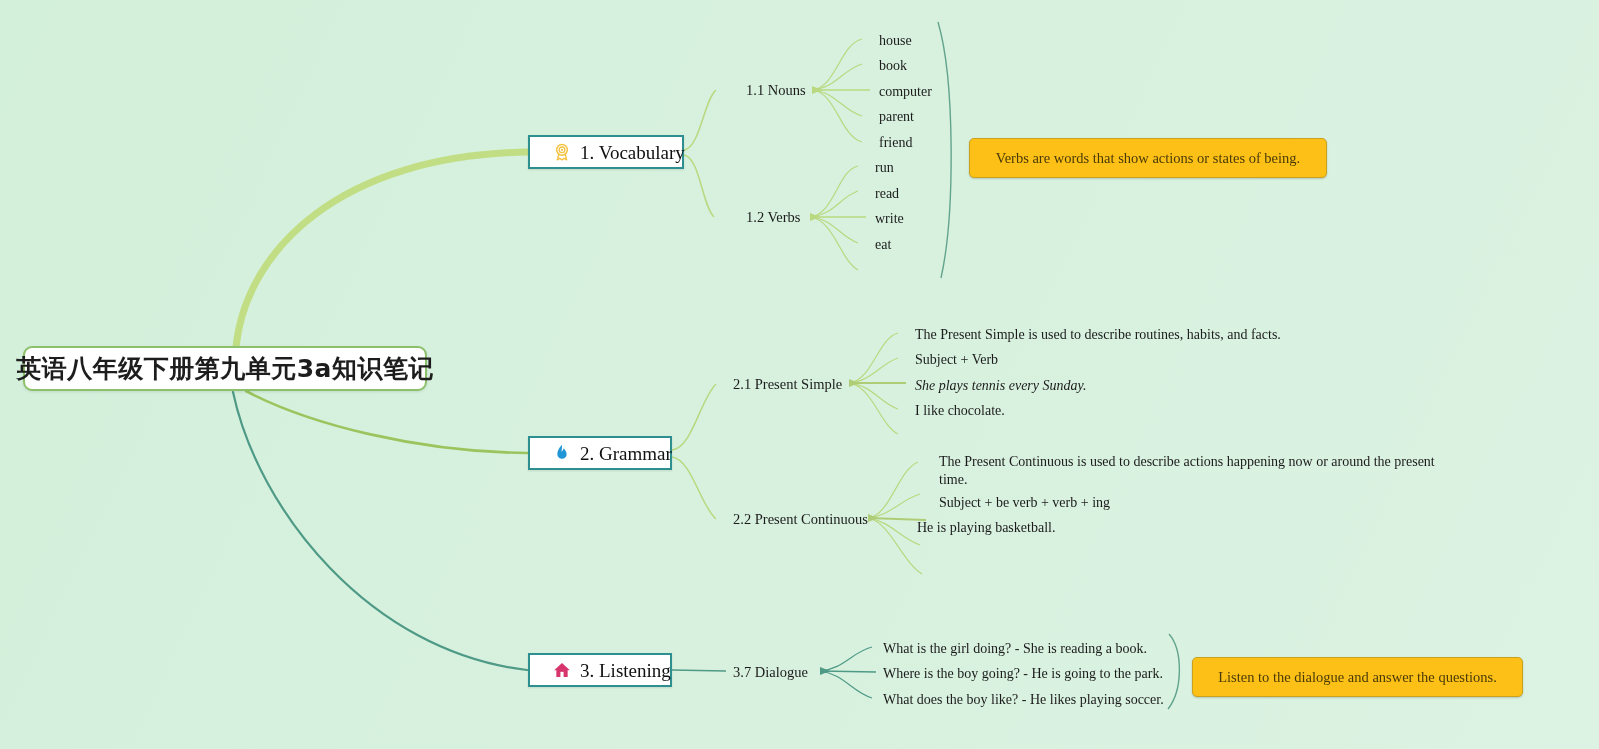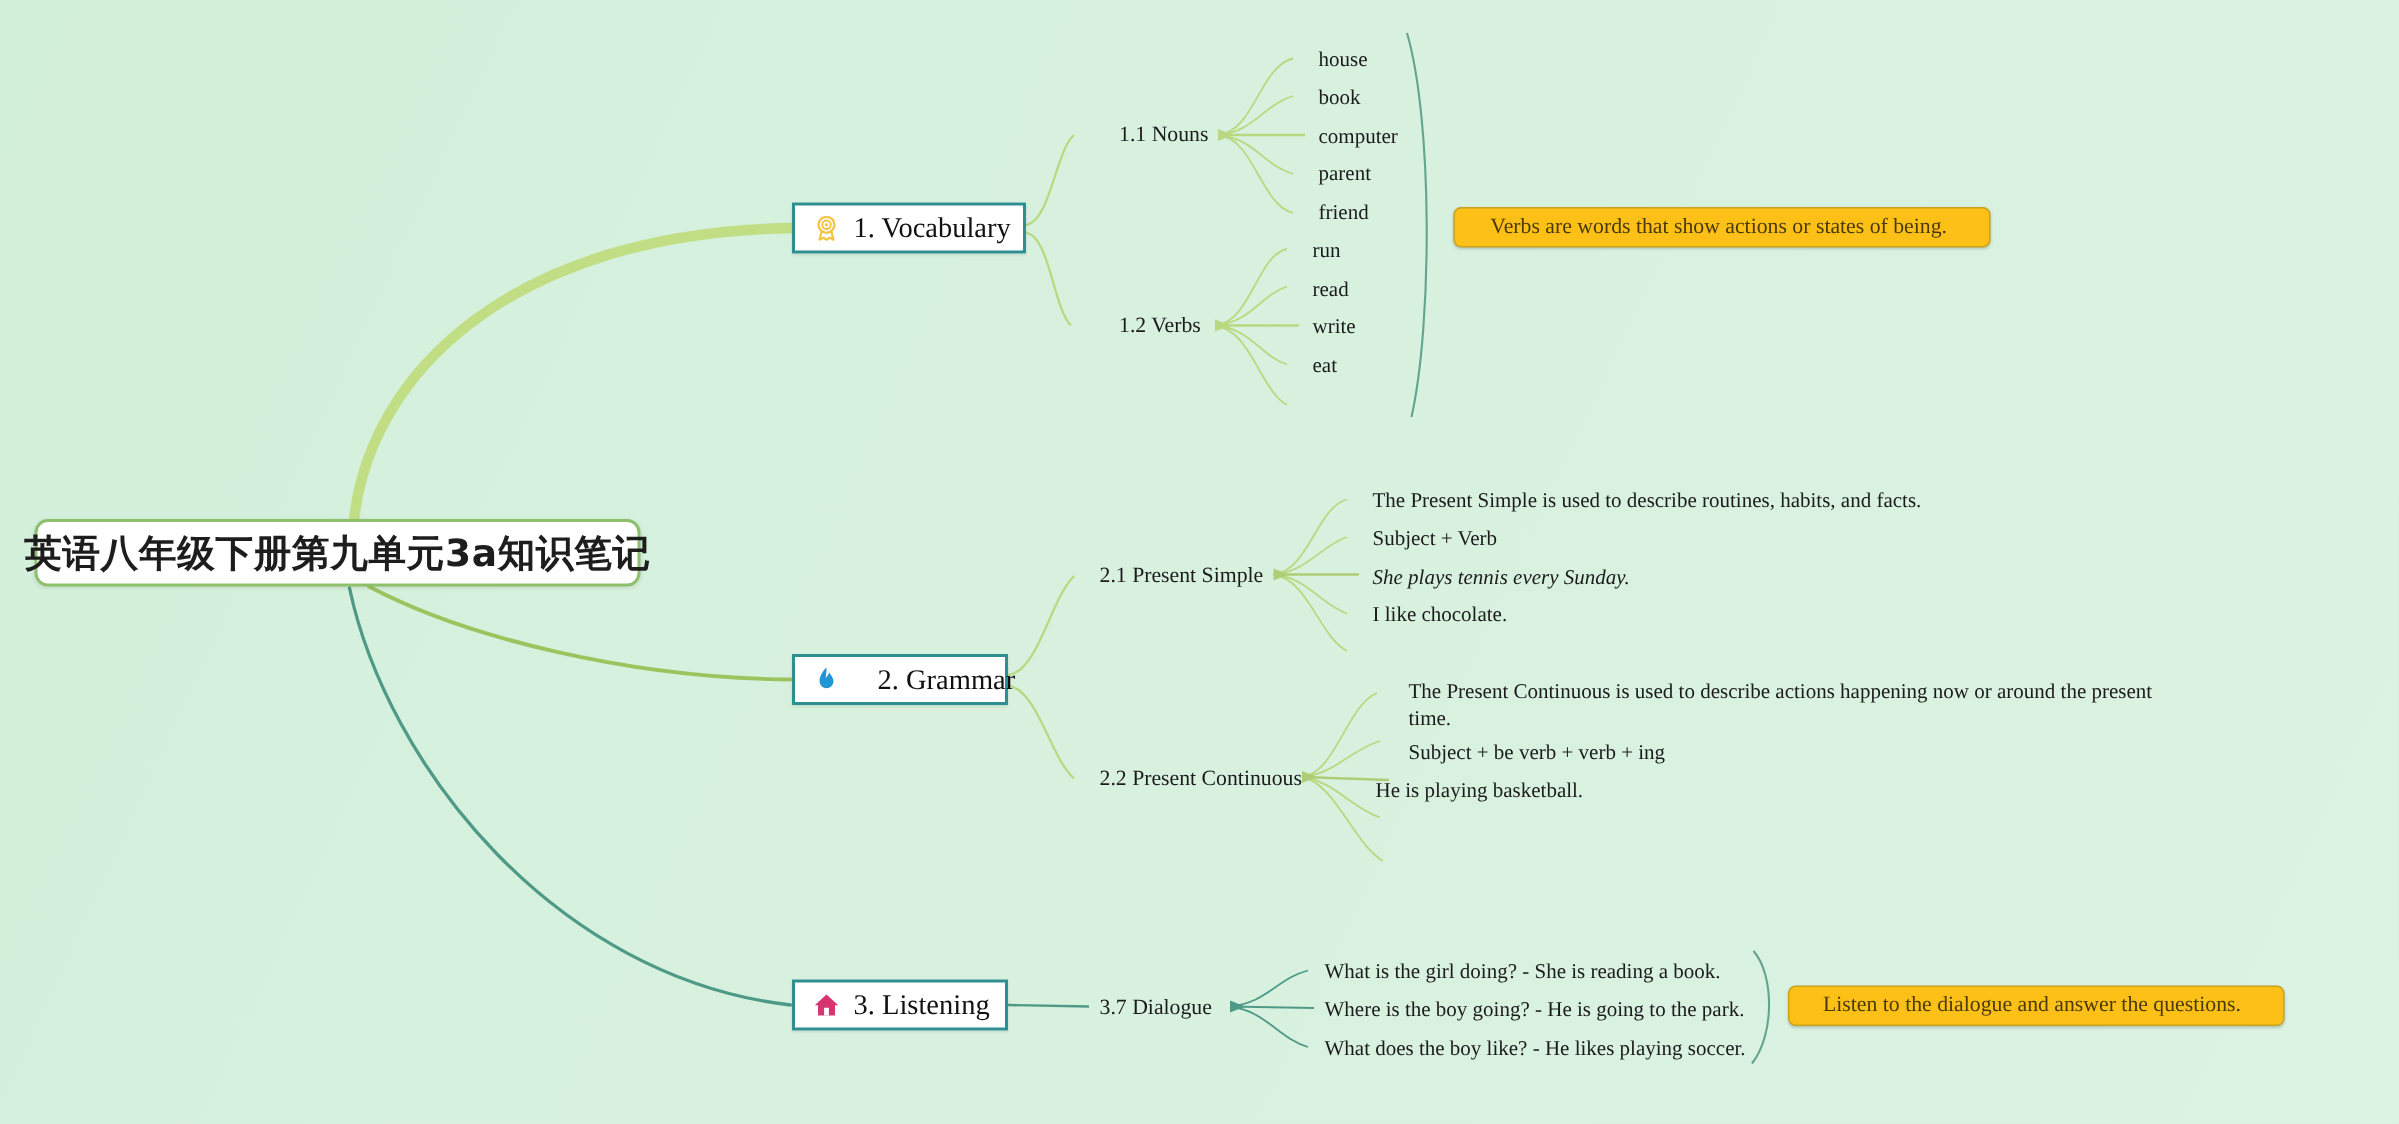--- a/index.html
+++ b/index.html
@@ -57,21 +57,21 @@
   }
 
   
   .branch-node {
     position: absolute;
     background: #ffffff;
     border: 2px solid #2d8f90;
     box-sizing: border-box;
     display: flex;
     align-items: center;
-    padding: 0 14px 0 11px;
+    padding: 0 14px 0 22px;
     height: 34px;
     box-shadow: 0 1px 2px rgba(0,0,0,0.10);
   }
   .branch-node .bicon {
     width: 20px;
     height: 20px;
     margin-right: 8px;
     flex: 0 0 auto;
     display: block;
   }
@@ -105,23 +105,23 @@
 
   
   .callout {
     position: absolute;
     background: #fcc017;
     border: 1px solid #caa21d;
     border-radius: 5px;
     box-sizing: border-box;
     display: flex;
     align-items: center;
-    justify-content: flex-end;
-    padding: 0 28px;
-    height: 27px;
+    justify-content: center;
+    padding: 0 8px;
+    height: 40px;
     box-shadow: 0 1px 2px rgba(0,0,0,0.18);
   }
   .callout .ctext {
     font-size: 14.5px;
     color: #4a3a08;
     white-space: nowrap;
     line-height: 1;
   }
 </style>
 </head>
@@ -212,21 +212,21 @@
 
   <div class="leaf" style="left:875px; top:159px;"><span>run</span></div>
   <div class="leaf" style="left:875px; top:185px;"><span>read</span></div>
   <div class="leaf" style="left:875px; top:210px;"><span>write</span></div>
   <div class="leaf" style="left:875px; top:236px;"><span>eat</span></div>
 
   <div class="callout" style="left:969px; top:138px; width:358px;">
     <span class="ctext">Verbs are words that show actions or states of being.</span>
   </div>
 
-  <div class="branch-node" style="left:528px; top:436px; width:144px;gap:16px;">
+  <div class="branch-node" style="left:528px; top:436px; width:144px;">
     <svg class="bicon" viewBox="0 0 24 24">
       <path d="M12 2.2 C 12 2.2 6.4 7.6 6.4 13.4 A5.6 5.6 0 0 0 17.6 13.4 C 17.6 10.6 15.4 8.4 14.2 6.4 C 13.4 8.6 12.2 9.8 11.2 10.6 C 11.9 8.4 12 5.2 12 2.2 Z" fill="#2196d6"></path>
     </svg>
     <span class="blabel">2. Grammar</span>
   </div>
 
   <div class="subtopic" style="left:733px; top:377px;">
     <span>2.1 Present Simple</span>
   </div>
   <div class="subtopic" style="left:733px; top:512px;">

